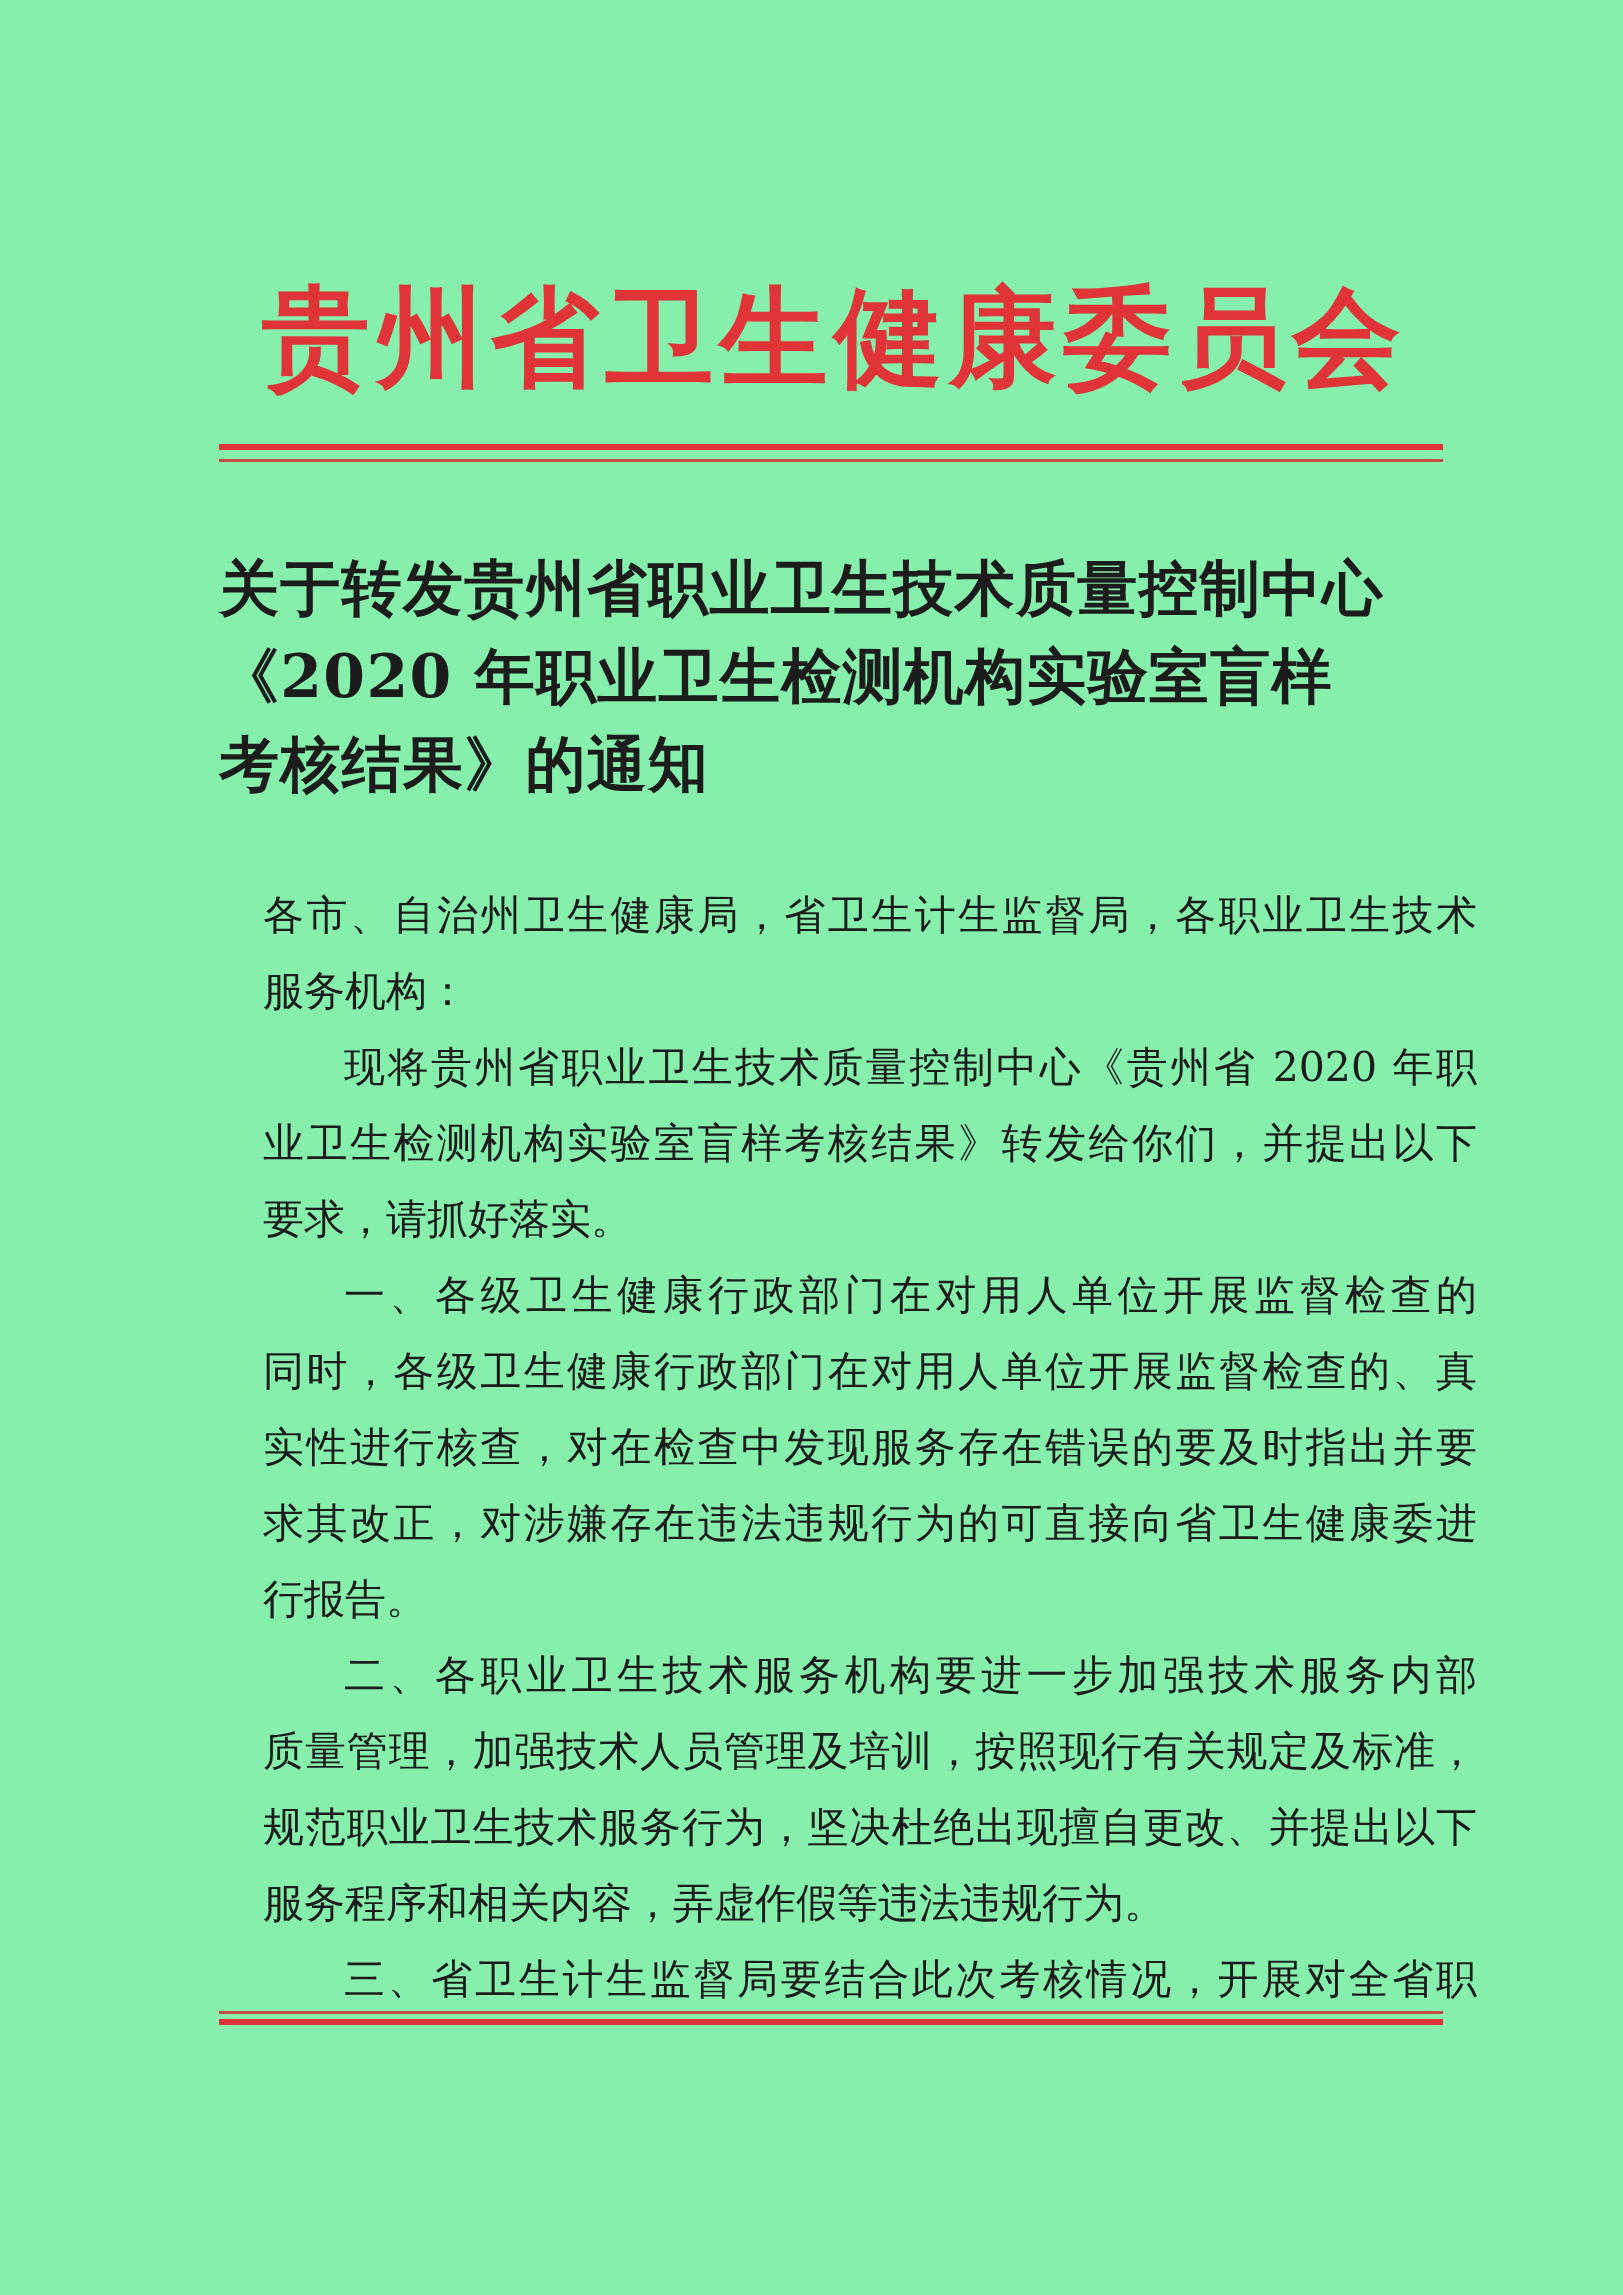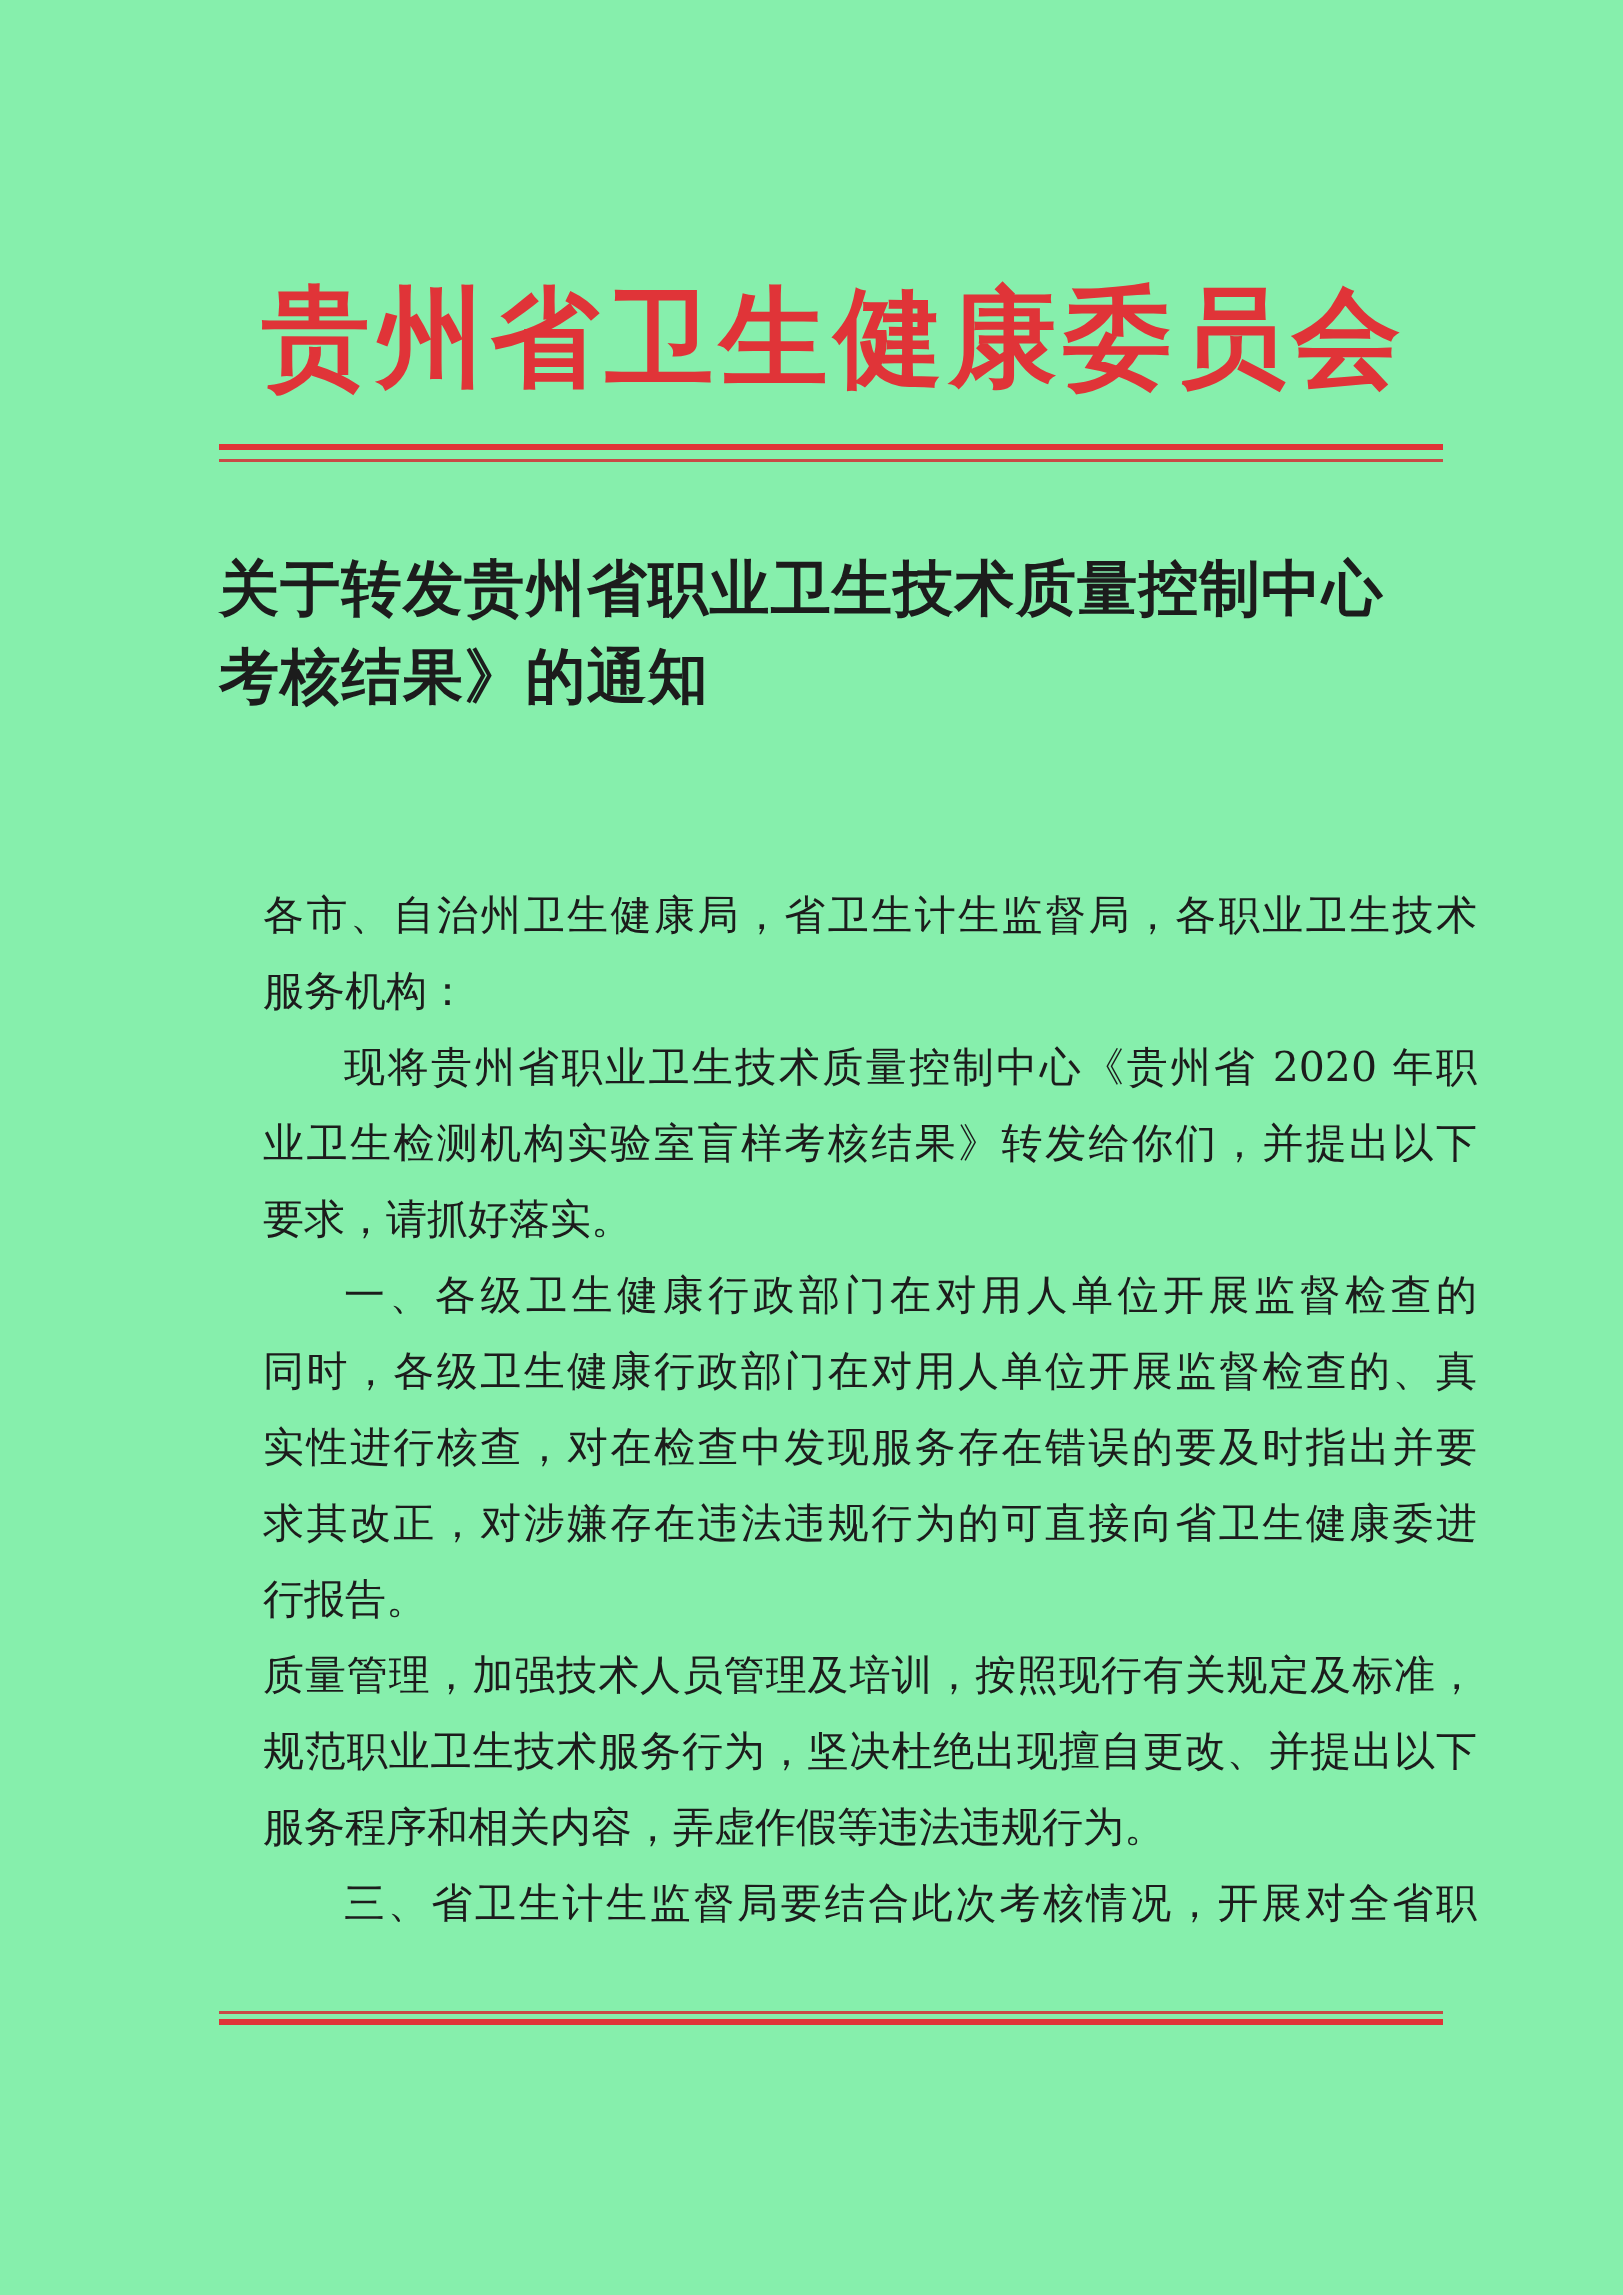--- a/index.html
+++ b/index.html
@@ -81,34 +81,36 @@
 <body>
 
 <div class="page">
 
   <div class="org-name">贵州省卫生健康委员会</div>
   <div class="rule rule-top-thick"></div>
   <div class="rule rule-top-thin"></div>
 
   <div class="doc-title">
     <div class="t-line">关于转发贵州省职业卫生技术质量控制中心</div>
+    <div class="t-line">《2020 年职业卫生检测机构实验室盲样</div>
     <div class="t-line">考核结果》的通知</div>
   </div>
 
   <div class="doc-body">
     <p class="ln fill">各市、自治州卫生健康局，省卫生计生监督局，各职业卫生技术</p>
     <p class="ln">服务机构：</p>
     <p class="ln fill indent">现将贵州省职业卫生技术质量控制中心《贵州省 2020 年职</p>
     <p class="ln fill">业卫生检测机构实验室盲样考核结果》转发给你们，并提出以下</p>
     <p class="ln">要求，请抓好落实。</p>
     <p class="ln fill indent">一、各级卫生健康行政部门在对用人单位开展监督检查的</p>
     <p class="ln fill">同时，各级卫生健康行政部门在对用人单位开展监督检查的、真</p>
     <p class="ln fill">实性进行核查，对在检查中发现服务存在错误的要及时指出并要</p>
     <p class="ln fill">求其改正，对涉嫌存在违法违规行为的可直接向省卫生健康委进</p>
     <p class="ln">行报告。</p>
+    <p class="ln fill indent">二、各职业卫生技术服务机构要进一步加强技术服务内部</p>
     <p class="ln fill">质量管理，加强技术人员管理及培训，按照现行有关规定及标准，</p>
     <p class="ln fill">规范职业卫生技术服务行为，坚决杜绝出现擅自更改、并提出以下</p>
     <p class="ln">服务程序和相关内容，弄虚作假等违法违规行为。</p>
     <p class="ln fill indent">三、省卫生计生监督局要结合此次考核情况，开展对全省职</p>
   </div>
 
   <div class="rule rule-bottom-thin"></div>
   <div class="rule rule-bottom-thick"></div>
 
 </div>

